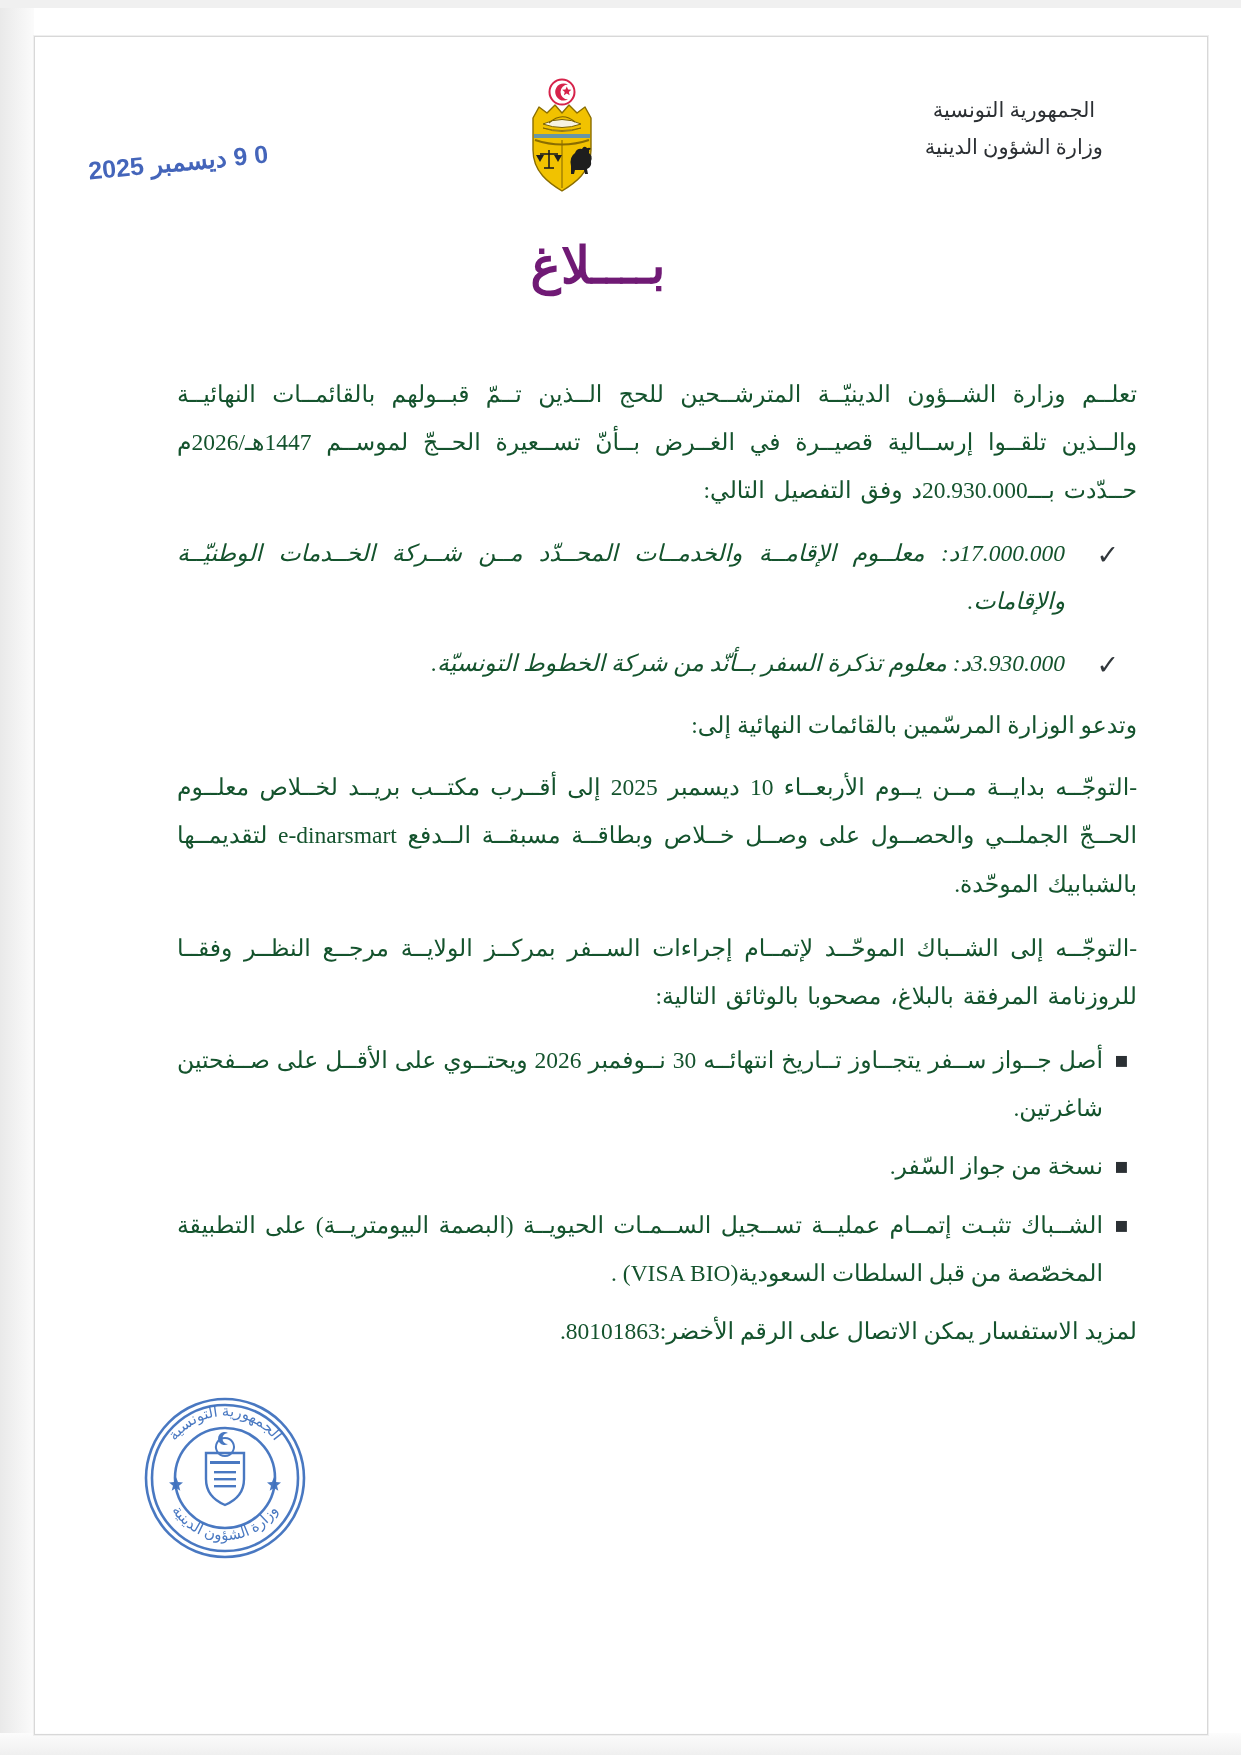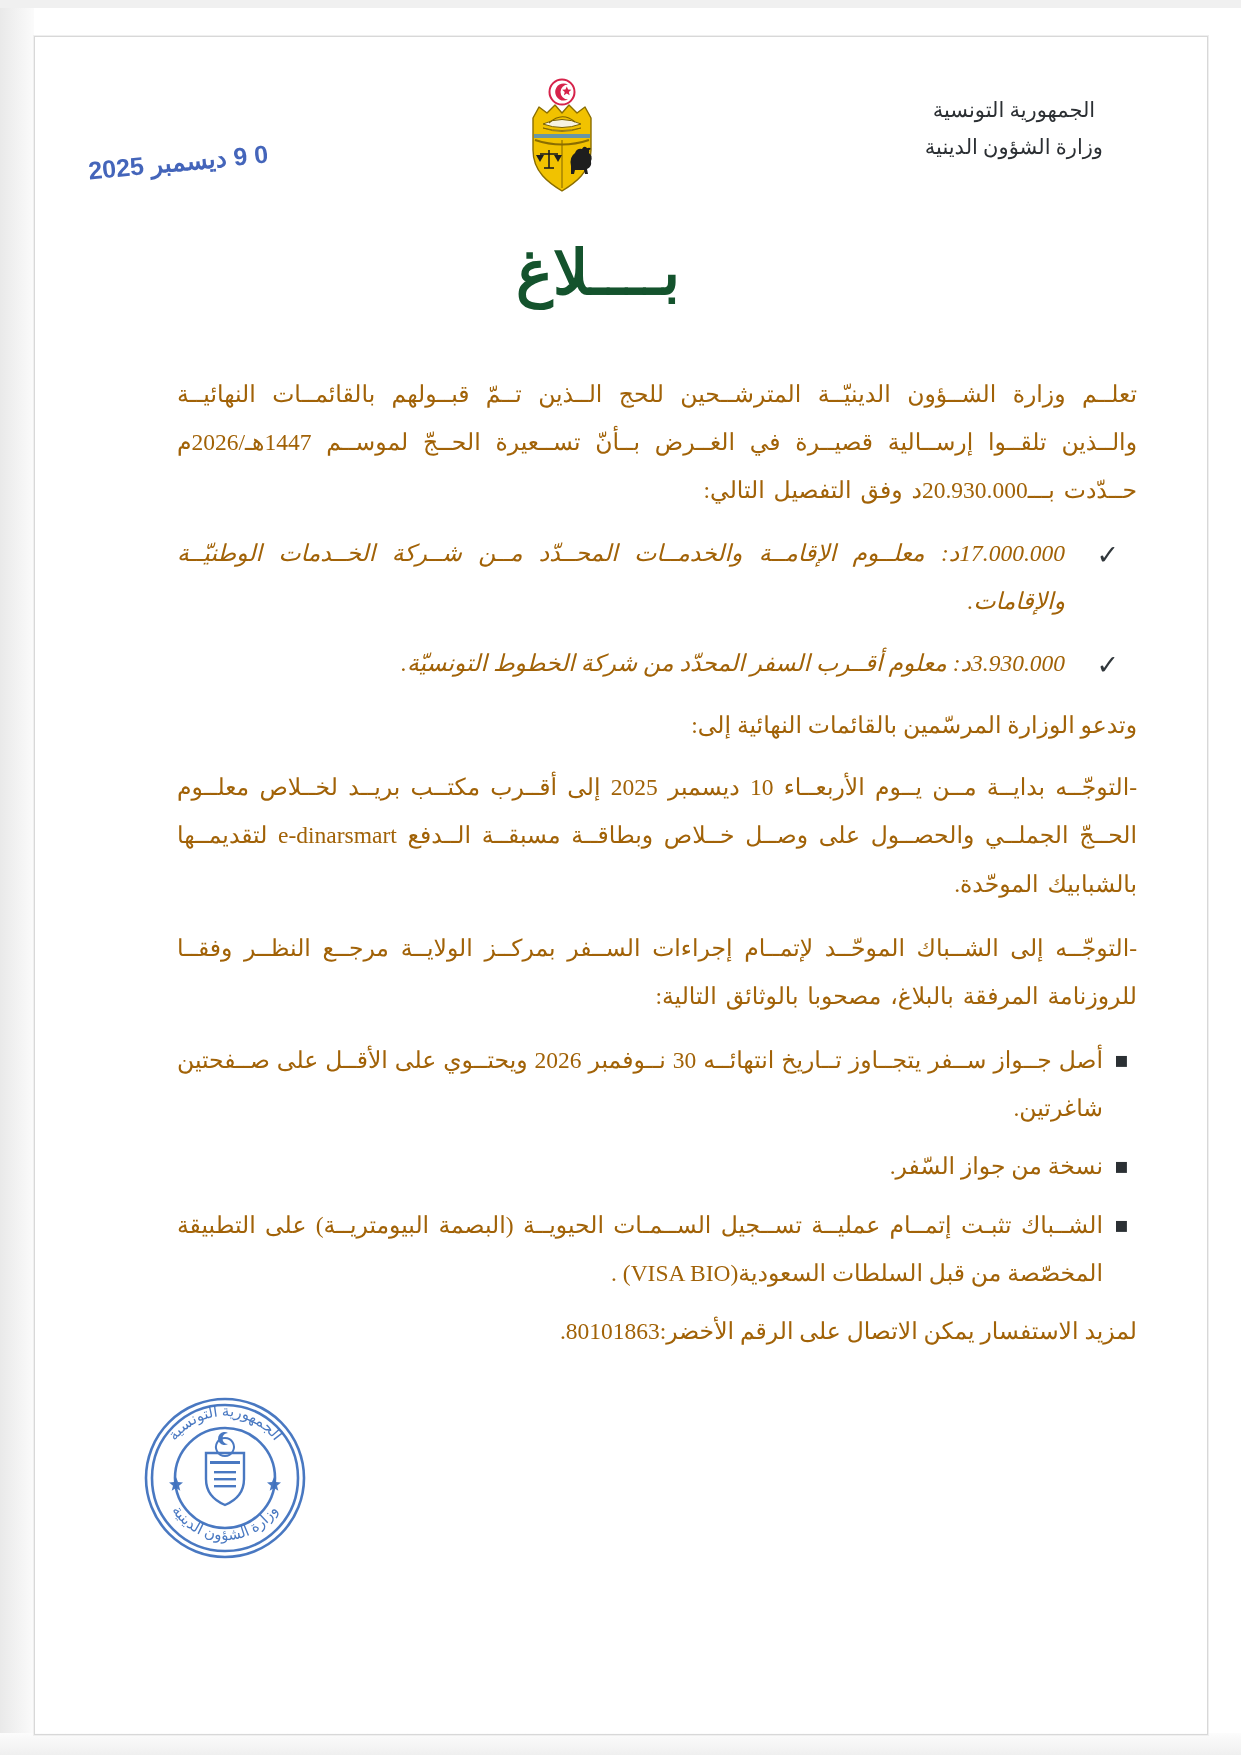--- a/index.html
+++ b/index.html
@@ -84,34 +84,34 @@
     opacity: 0.92;
   }
 
   
   .doc-title {
     position: absolute;
     top: 228px;
     left: 0;
     width: 1196px;
     text-align: center;
-    font-size: 62px;
+    font-size: 51px;
     font-weight: bold;
-    color: #14532d;
+    color: #701a75;
     letter-spacing: 2px;
     font-family: "Liberation Serif", "DejaVu Serif", serif;
   }
 
   
   .body-zone {
     position: absolute;
     top: 362px;
     right: 104px;
     width: 960px;
-    color: #a16207;
+    color: #14532d;
     font-size: 23.5px;
     line-height: 2.05;
     text-align: justify;
     text-justify: inter-word;
   }
   .para {
     margin: 0 0 14px 0;
     text-align: justify;
   }
   .para.loose { word-spacing: 3px; }
@@ -221,21 +221,21 @@
   <div class="date-stamp">0 9 ديسمبر 2025</div>
 
   <div class="doc-title">بــــلاغ</div>
 
   <div class="body-zone">
 
     <p class="para loose">تعلــم وزارة الشــؤون الدينيّــة المترشــحين للحج الــذين تــمّ قبــولهم بالقائمــات النهائيــة والــذين تلقــوا إرســالية قصيــرة في الغــرض بــأنّ تســعيرة الحــجّ لموســم 1447هـ/2026م حــدّدت بـــ20.930.000د وفق التفصيل التالي:</p>
 
     <ul class="check-list">
       <li>17.000.000د: معلــوم الإقامــة والخدمــات المحــدّد مــن شــركة الخــدمات الوطنيّــة والإقامات.</li>
-      <li>3.930.000د: معلوم أقــرب السفر المحدّد من شركة الخطوط التونسيّة.</li>
+      <li>3.930.000د: معلوم تذكرة السفر بــأنّد من شركة الخطوط التونسيّة.</li>
     </ul>
 
     <p class="para">وتدعو الوزارة المرسّمين بالقائمات النهائية إلى:</p>
 
     <p class="para loose dash-para">-التوجّــه بدايــة مــن يــوم الأربعــاء 10 ديسمبر 2025 إلى أقــرب مكتــب بريــد لخــلاص معلــوم الحــجّ الجملــي والحصــول على وصــل خــلاص وبطاقــة مسبقــة الــدفع e-dinarsmart لتقديمــها بالشبابيك الموحّدة.</p>
 
     <p class="para loose dash-para">-التوجّــه إلى الشــباك الموحّــد لإتمــام إجراءات الســفر بمركــز الولايــة مرجــع النظــر وفقــا للروزنامة المرفقة بالبلاغ، مصحوبا بالوثائق التالية:</p>
 
     <ul class="square-list">
       <li>أصل جــواز ســفر يتجــاوز تــاريخ انتهائــه 30 نــوفمبر 2026 ويحتــوي على الأقــل على صــفحتين شاغرتين.</li>

